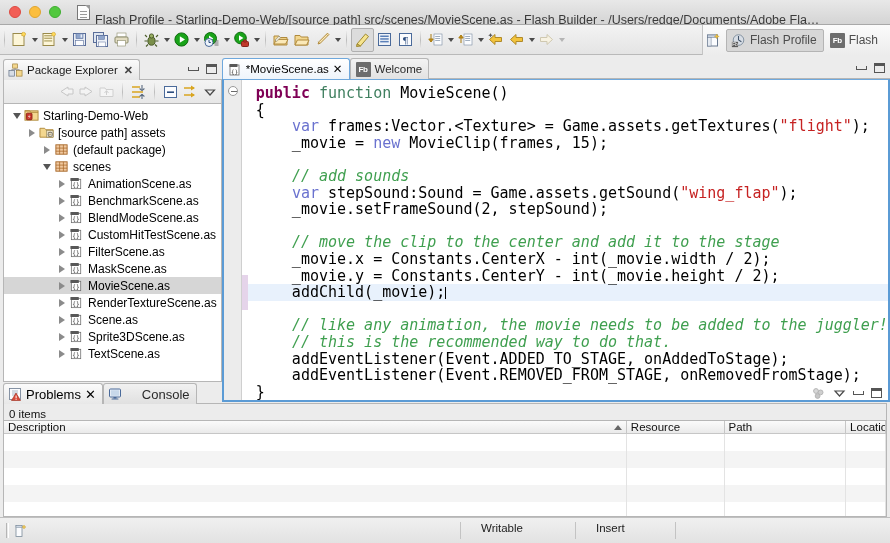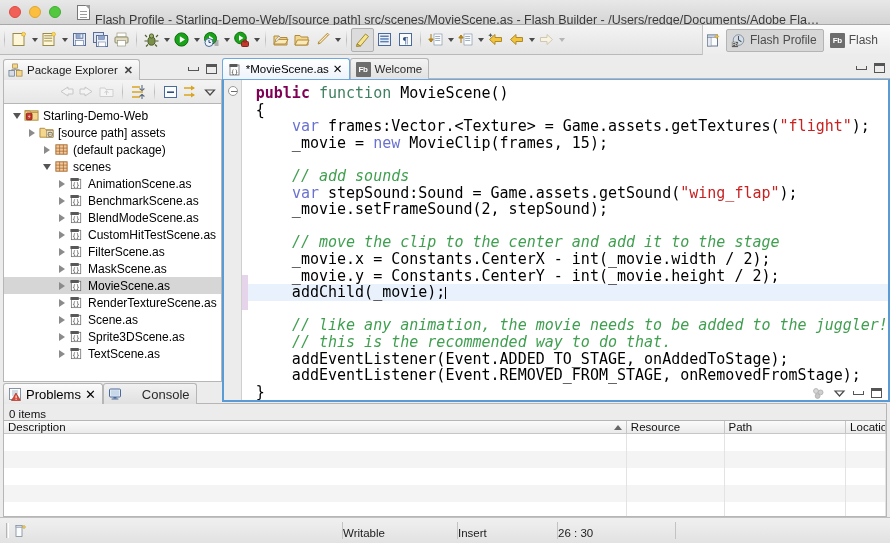--- a/index.html
+++ b/index.html
@@ -195,21 +195,21 @@
   .prow.alt { background: #f4f4f4; }
   .pcol { border-right: 1px solid #e3e3e3; height: 100%; }
 
   
   .status {
     position: absolute; left: 0; bottom: 0; width: 100%; height: 26px;
     background: linear-gradient(to bottom,#f0f0f0,#e2e2e2);
     border-top: 1px solid #c0c0c0; display: flex; align-items: center;
   }
   .st-cell {
-    height: 17px; display: flex; align-items: flex-end; padding-left: 0;
+    height: 17px; display: flex; align-items: flex-start; padding-left: 20px;
     font-size: 11.5px; color: #222; border-left: 1px solid #c3c3c3;
   }
   .st-first { border-left: none; display:flex; align-items:center; padding-left: 6px;}
   .grip { width:3px; height:15px; border-left:1px solid #b5b5b5; border-right:1px solid #fff; margin-right:4px;}
 </style>
 </head>
 <body>
 
 <div class="app">
 
@@ -793,19 +793,16 @@
         <path d="M11 2 l.6 1.4 1.4.6 -1.4.6 -.6 1.4 -.6-1.4 -1.4-.6 1.4-.6z" fill="#f2c33c" stroke="#c79a20" stroke-width=".4"></path>
       </svg>
     </div>
     <div style="flex:1"></div>
     <div class="st-cell" style="width:115px">
       <span>Writable</span>
     </div>
     <div class="st-cell" style="width:100px">
       <span>Insert</span>
     </div>
-    <div class="st-cell" style="width:118px">
-      <span>26 : 30</span>
-    </div>
     <div class="st-cell" style="width:215px"></div>
   </div>
 
 </div>
 
 </body></html>

